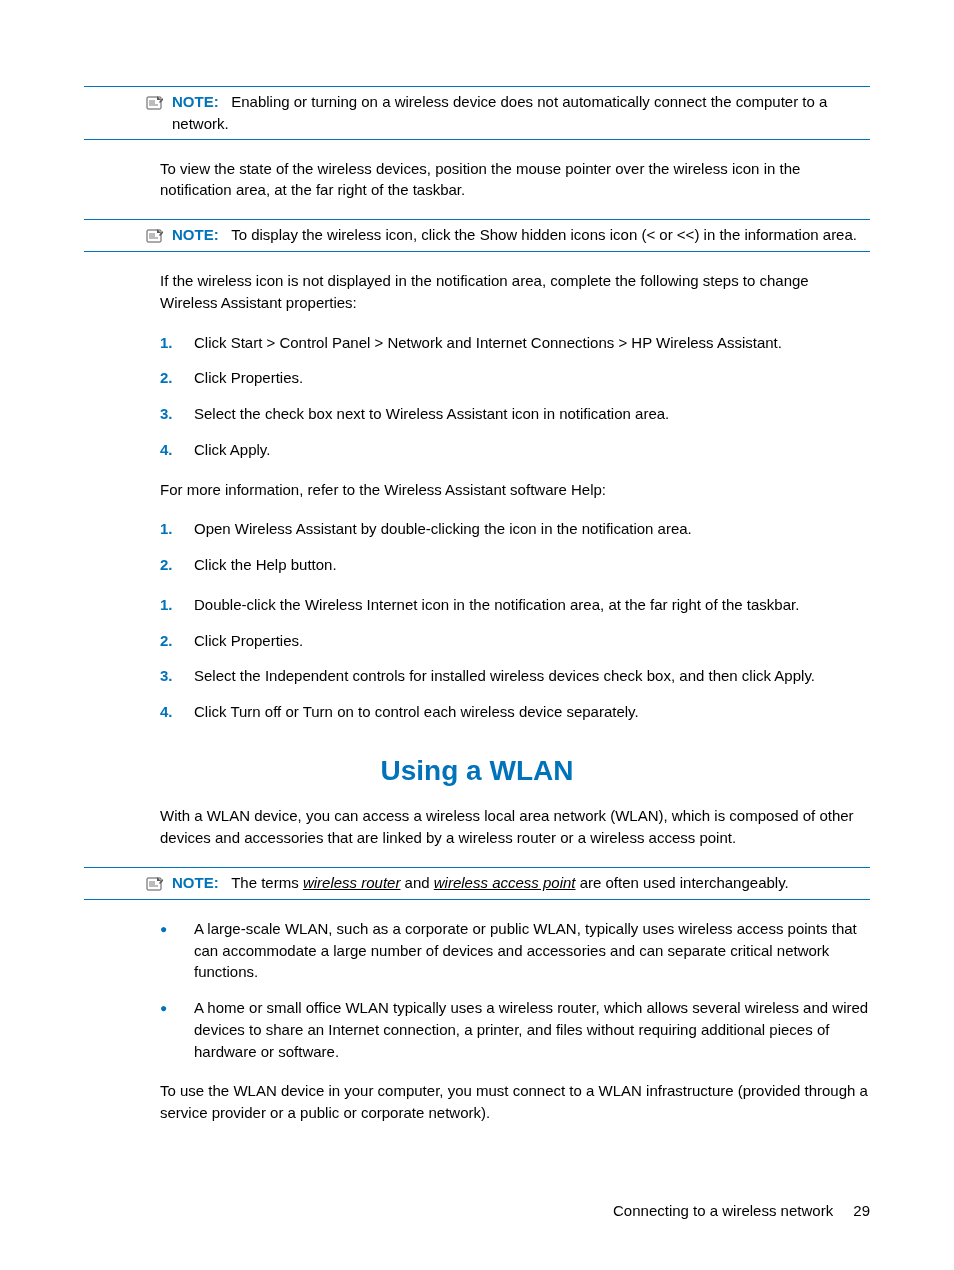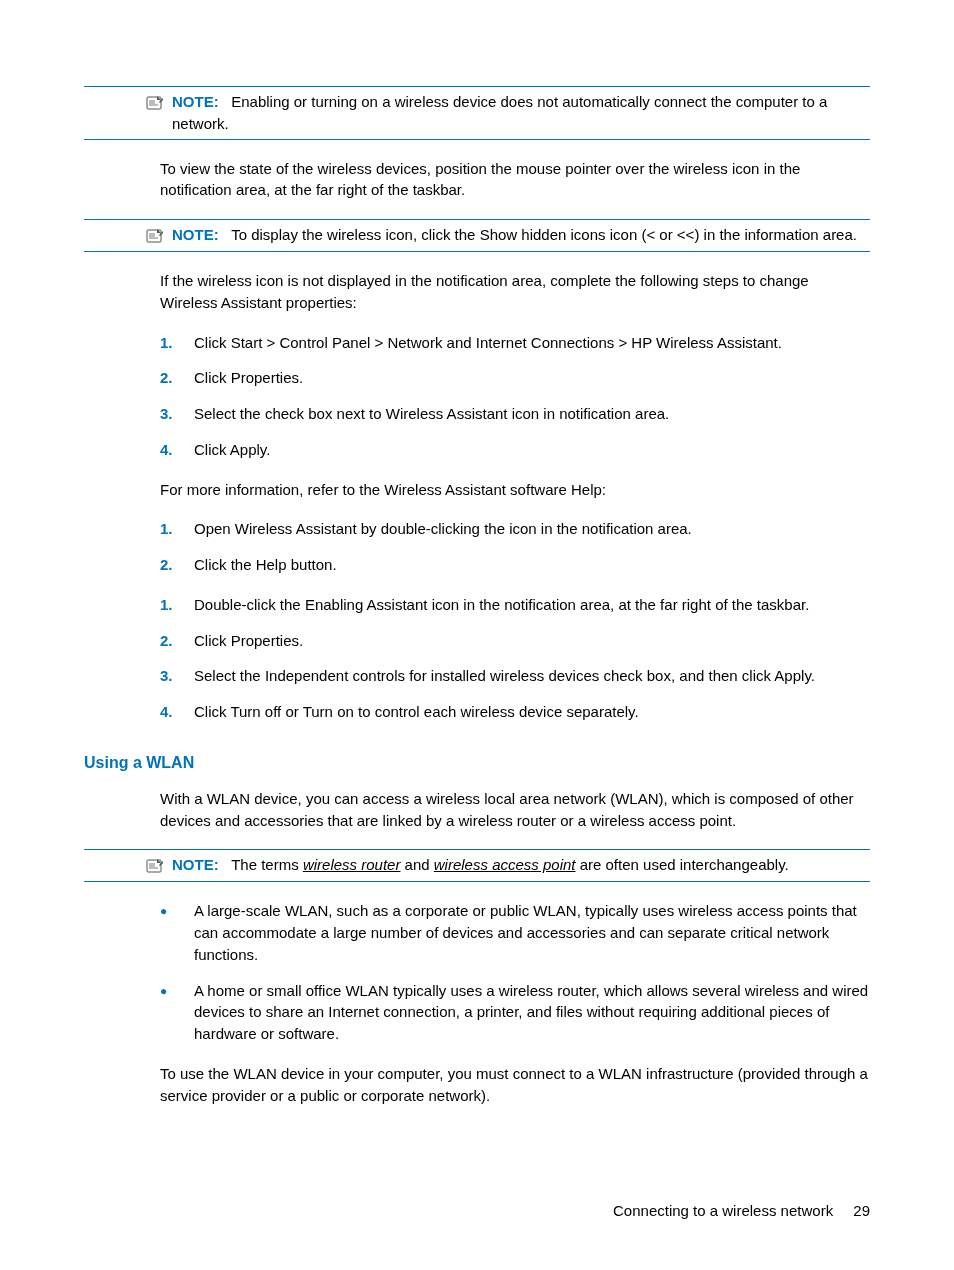--- a/index.html
+++ b/index.html
@@ -77,23 +77,24 @@
   }
   ul.bulleted li .bullet {
     color: #0073ba;
     font-weight: bold;
     min-width: 14px;
     font-size: 12px;
     line-height: 22px;
   }
   h2.section {
     color: #0073ba;
-    font-size: 16px;
+    font-size: 28px;
     font-weight: bold;
     margin: 28px 0 14px 0;
+    text-align: center;
   }
   .footer {
     position: absolute;
     bottom: 48px;
     right: 84px;
     font-size: 15px;
   }
   .footer .page-num { margin-left: 16px; }
   b { font-weight: normal; }
   i { font-style: italic; text-decoration: underline; }
@@ -168,21 +169,21 @@
     <li>
       <span class="num">2.</span>
       <span><span>Click the </span><b>Help</b><span> button.</span></span>
     </li>
   </ol>
 
 
   <ol class="numbered">
     <li>
       <span class="num">1.</span>
-      <span><span>Double-click the </span><b>Enabling Assistant</b><span> icon in the notification area, at the far right of the taskbar.</span></span>
+      <span><span>Double-click the </span><b>Wireless Internet</b><span> icon in the notification area, at the far right of the taskbar.</span></span>
     </li>
     <li>
       <span class="num">2.</span>
       <span><span>Click </span><b>Properties</b><span>.</span></span>
     </li>
     <li>
       <span class="num">3.</span>
       <span><span>Select the </span><b>Independent controls for installed wireless devices</b><span> check box, and then click </span><b>Apply</b><span>.</span></span>
     </li>
     <li>

